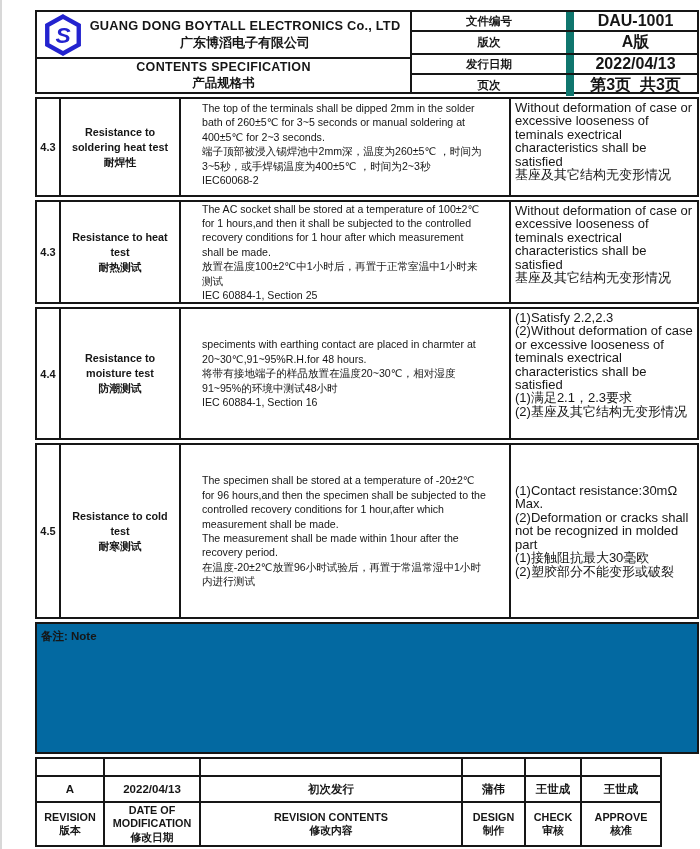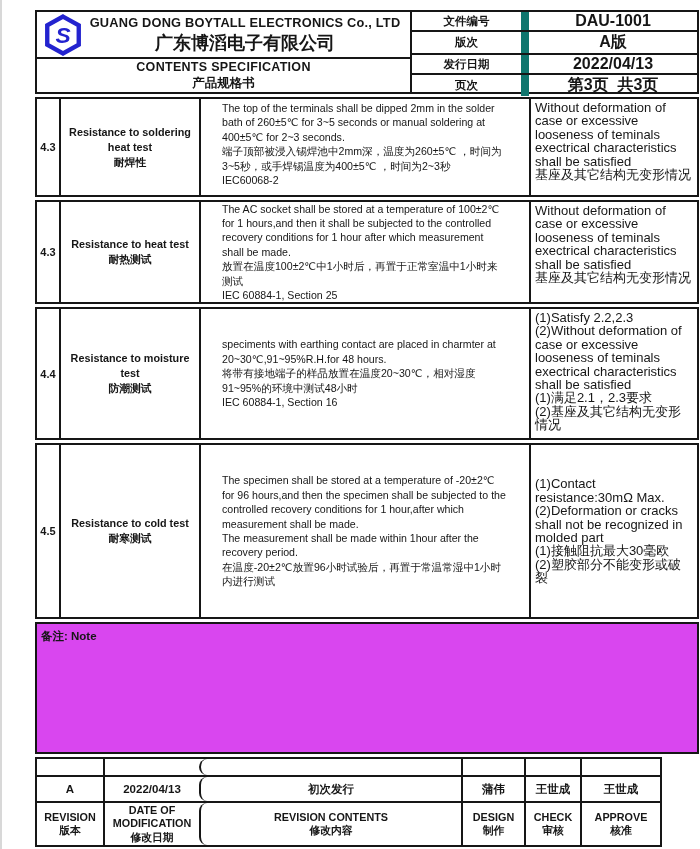--- a/index.html
+++ b/index.html
@@ -12,64 +12,64 @@
   }
   .doc { position:absolute; left:33px; top:10px; width:664px; }
 
   
   .header { display:flex; border:2px solid #161616; height:84px; background:#fff; }
   .h-left { width:373px; display:flex; flex-direction:column; }
   .company { height:47px; display:flex; align-items:center; border-bottom:2px solid #161616; padding-left:5px; }
   .logo { width:42px; height:42px; flex:0 0 42px; }
   .company-names { flex:1; text-align:center; padding-right:4px; }
   .company-en { font-size:12.8px; font-weight:bold; letter-spacing:.2px; white-space:nowrap; }
-  .company-cn { font-size:18px; font-weight:bold; margin-top:1px; }
+  .company-cn { font-size:13px; font-weight:bold; margin-top:1px; }
   .prodspec { flex:1; display:flex; flex-direction:column; justify-content:center; text-align:center; }
   .title-en { font-size:12.5px; font-weight:bold; letter-spacing:.3px; }
   .title-cn { font-size:12.5px; font-weight:bold; margin-top:1px; }
   .h-right { flex:1; display:flex; flex-direction:column; border-left:2px solid #161616; }
   .hmeta-row { flex:1; display:flex; border-top:2px solid #161616; }
   .hmeta-row:first-child { border-top:none; }
-  .hmeta-label { width:109px; display:flex; align-items:center; justify-content:center;
+  .hmeta-label { width:154px; display:flex; align-items:center; justify-content:center;
                  font-weight:bold; font-size:11.5px; }
   .hmeta-val { flex:1; border-left:8px solid #0f766e; display:flex; align-items:center;
                justify-content:center; font-weight:bold; font-size:16px; white-space:pre-wrap; }
 
   
   .spec-row { display:flex; border:2px solid #161616; margin-top:3px; background:#fff; }
   .c-num { width:24px; border-right:2px solid #161616; display:flex; align-items:center;
            justify-content:center; font-weight:bold; font-size:11px; }
-  .c-name { width:140px; border-right:2px solid #161616; display:flex; flex-direction:column;
+  .c-name { width:120px; border-right:2px solid #161616; display:flex; flex-direction:column;
             justify-content:center; text-align:center; font-weight:bold; font-size:10.8px;
             line-height:15px; padding:0 8px; white-space:pre-line; }
   .c-desc { width:330px; border-right:2px solid #161616; padding:2px 21px; font-size:10.6px;
             line-height:14.4px; white-space:pre-wrap; display:flex; flex-direction:column;
             justify-content:center; }
   .c-result { flex:1; padding:2px 4px; font-size:13px; line-height:13.4px;
               white-space:pre-wrap; display:flex; flex-direction:column; }
   .vtop { justify-content:flex-start; }
   .vcenter { justify-content:center; }
 
   
-  .note-box { border:2px solid #161616; margin-top:3px; height:132px; padding:2px 4px; background:#d946ef; }
+  .note-box { border:2px solid #161616; margin-top:3px; height:132px; padding:2px 4px; background:#0369a1; }
   .note-label { font-weight:bold; font-size:11.5px; }
 
   
   .rev-table { border:2px solid #161616; margin-top:3px; width:627px; background:#fff; }
   .rev-row { display:flex; border-top:2px solid #161616; }
   .rev-row:first-child { border-top:none; }
   .rev-row-empty { height:16px; }
   .rev-row-values { height:26px; }
   .rev-row-labels { height:44px; }
   .rev-cell { border-left:2px solid #161616; display:flex; align-items:center; justify-content:center;
               text-align:center; font-weight:bold; white-space:pre-line; }
   .rev-cell:first-child { border-left:none; }
   .rev-row-values .rev-cell { font-size:11.5px; }
   .rev-row-labels .rev-cell { font-size:10.8px; line-height:13.5px; }
-  .rc1 { width:66px; } .rc2 { width:96px; } .rc3 { width:262px;border-radius:8px; }
+  .rc1 { width:66px; } .rc2 { width:96px; } .rc3 { width:262px; }
   .rc4 { width:63px; } .rc5 { width:56px; } .rc6 { flex:1; }
 </style>
 </head>
 <body>
 
 <div class="page">
   <div class="doc">
 
     <div class="header">
       <div class="h-left">

